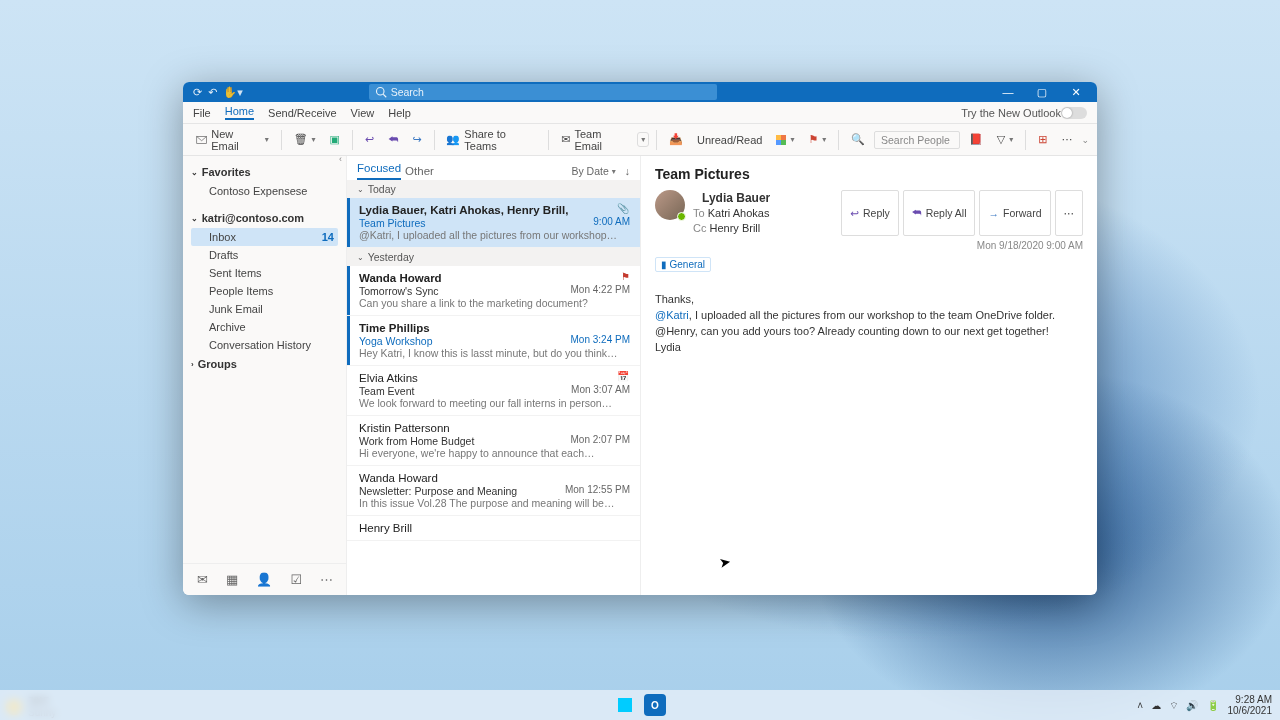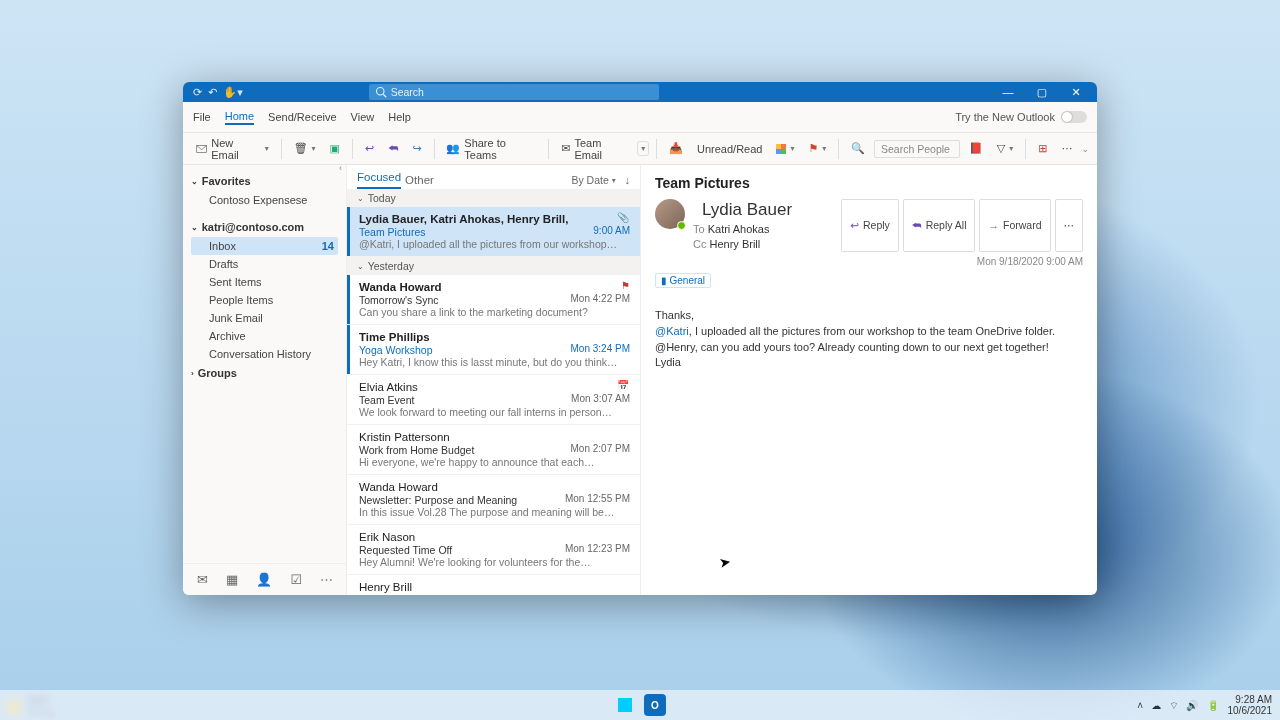--- a/index.html
+++ b/index.html
@@ -32,34 +32,34 @@
   }
   .titlebar {
     height: 20px; background: #0f6cbd;
     display: flex; align-items: center; color: #fff;
     padding: 0 4px; gap: 6px;
   }
   .titlebar .qat { display:flex; gap:6px; align-items:center; margin-left:6px; }
   .titlebar .qat span { font-size:11px; opacity:.9; }
   .searchbox {
     margin-left: 120px;
-    background: #3b8fd4; height: 16px; width: 290px;
+    background: #3b8fd4; height: 16px; width: 348px;
     border-radius: 2px; display:flex; align-items:center; padding:0 6px; gap:4px;
     color:#e8f2fa; font-size:10.5px;
   }
   .win-controls { margin-left:auto; display:flex; }
   .win-controls div { width:34px; height:20px; display:flex; align-items:center; justify-content:center; font-size:11px; }
 
   .menubar {
-    height: 31px; display:flex; align-items:center; padding: 0 10px;
+    height: 22px; display:flex; align-items:center; padding: 0 10px;
     border-bottom: 1px solid #e5e5e5; background:#faf9f8; gap: 14px;
     font-size: 11px; color:#444;
   }
   .menubar .active { color:#0f6cbd; border-bottom:2px solid #0f6cbd; padding-bottom:1px; }
-  .try-outlook { margin-left:auto; display:flex; align-items:center; gap:6px; color:#555; }
+  .try-outlook { margin-left:auto; display:flex; align-items:center; color:#555; }
   .toggle { width:26px; height:12px; background:#ddd; border-radius:6px; position:relative; }
   .toggle::after { content:""; position:absolute; left:1px; top:1px; width:10px; height:10px; background:#fff; border-radius:50%; box-shadow:0 0 2px rgba(0,0,0,.4); }
 
   .ribbon {
     height: 32px; background:#faf9f8; border-bottom:1px solid #e5e5e5;
     display:flex; align-items:center; padding: 0 8px; gap:4px; font-size:11px; color:#444;
   }
   .ribbon .btn { display:flex; align-items:center; gap:4px; padding:3px 5px; border-radius:3px; }
   .sep { width:1px; height:20px; background:#ddd; margin:0 3px; }
   .chev { font-size:8px; color:#777; }
@@ -100,21 +100,21 @@
   .msg .time.blue { color:#0f6cbd; }
   .msg .ic { position:absolute; right:10px; top:5px; font-size:10px; color:#888; }
   .msg .flag { color:#c43a2f; }
 
   .readpane { flex:1; padding:10px 14px 0; display:flex; flex-direction:column; overflow:hidden; }
   .readpane h2 { font-size:14px; font-weight:600; color:#222; margin-bottom:8px; }
   .msg-head { display:flex; gap:8px; }
   .avatar { width:30px; height:30px; border-radius:50%; background:linear-gradient(135deg,#b98,#765); position:relative; }
   .presence { position:absolute; right:-1px; bottom:-1px; width:9px; height:9px; border-radius:50%; background:#6bb700; border:1.5px solid #fff; }
   .from-block { font-size:11px; color:#333; line-height:1.35; }
-  .from-block .name { font-weight:400; font-size:17px;padding-left:9px; }
+  .from-block .name { font-weight:700; font-size:12px;padding-left:9px; }
   .from-block .lbl { color:#888; }
   .actions { margin-left:auto; display:flex; gap:4px; }
   .actions .ab { border:1px solid #ddd; padding:3px 8px; border-radius:2px; font-size:10.5px; display:flex; align-items:center; gap:4px; color:#444; }
   .meta-time { margin-left:auto; font-size:10px; color:#888; margin-top:4px; }
   .chiprow { margin-top:6px; }
   .chip { display:inline-flex; align-items:center; gap:3px; font-size:10px; color:#0f6cbd; border:1px solid #cfe4f7; border-radius:2px; padding:1px 5px; }
   .msg-body { margin-top:10px; font-size:11px; color:#333; line-height:1.45; }
   .msg-body .mention { color:#0f6cbd; }
 
   .statusbar {
@@ -350,26 +350,20 @@
             <div class="from">Kristin Pattersonn</div>
             <div class="subj">Work from Home Budget</div>
             <div class="prev">Hi everyone, we're happy to announce that each…</div>
             <div class="time">Mon 2:07 PM</div>
           </div>
           <div class="msg">
             <div class="from">Wanda Howard</div>
             <div class="subj">Newsletter: Purpose and Meaning</div>
             <div class="prev">In this issue Vol.28 The purpose and meaning will be…</div>
             <div class="time">Mon 12:55 PM</div>
-          </div>
-          <div class="msg">
-            <div class="from">Erik Nason</div>
-            <div class="subj">Requested Time Off</div>
-            <div class="prev">Hey Alumni! We're looking for volunteers for the…</div>
-            <div class="time">Mon 12:23 PM</div>
           </div>
           <div class="msg">
             <div class="from">Henry Brill</div>
             <div class="prev"></div>
           </div>
         </div>
     </div>
 
     <div class="readpane">
       <h2>Team Pictures</h2>

